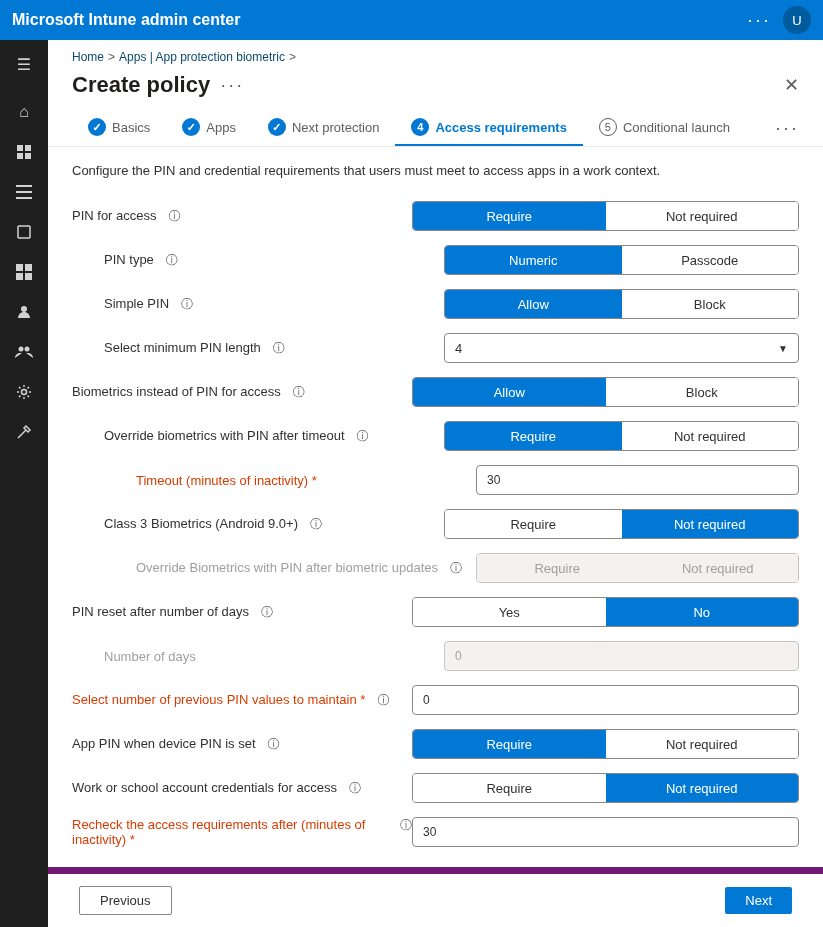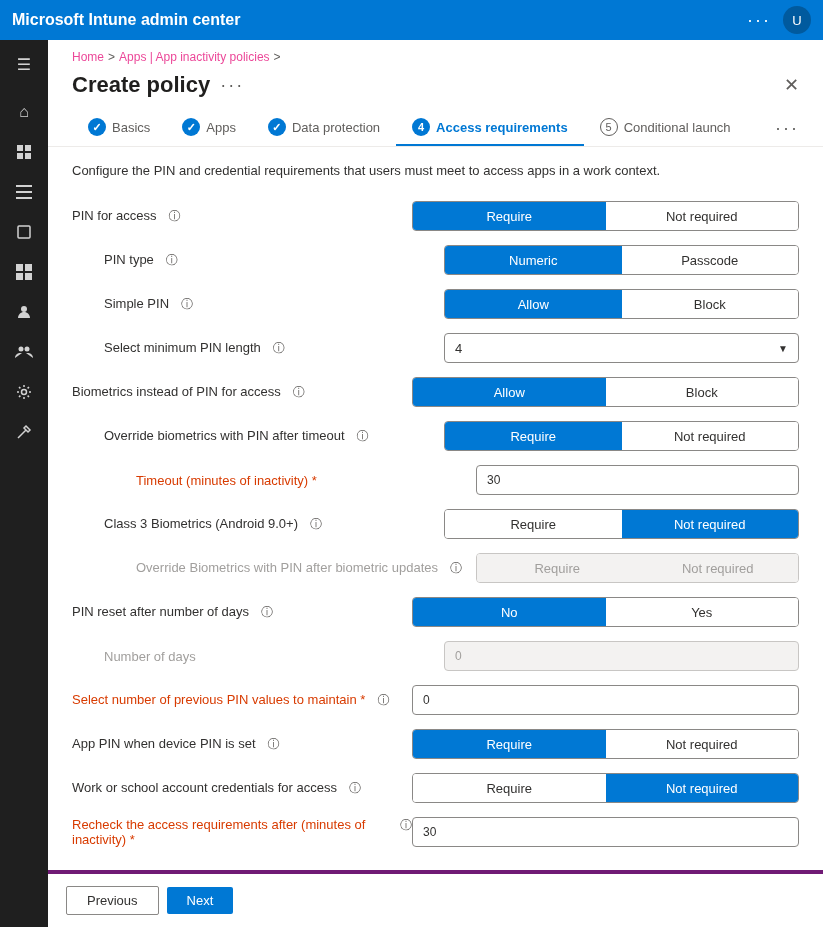--- a/index.html
+++ b/index.html
@@ -53,21 +53,21 @@
     
     .breadcrumb {
       padding: 10px 24px 4px;
       font-size: 12px;
       color: #605e5c;
       display: flex;
       align-items: center;
       gap: 4px;
       flex-shrink: 0;
     }
-    .breadcrumb a { color: #ec4899; text-decoration: none; }
+    .breadcrumb a { color: #0c4a6e; text-decoration: none; }
 
     
     .page-header {
       padding: 4px 24px 12px;
       display: flex;
       align-items: center;
       justify-content: space-between;
       flex-shrink: 0;
     }
     .page-title { font-size: 22px; font-weight: 600; color: #201f1e; }
@@ -229,25 +229,26 @@
     }
     .form-input.readonly {
       background: #f3f2f1;
       color: #a19f9d;
     }
 
     
     .footer {
       display: flex;
       align-items: center;
-      padding: 12px 18px;
-      border-top: 4px solid #701a75;
+      padding: 12px 31px;
+      border-top: 7px solid #701a75;
       gap: 8px;
       flex-shrink: 0;
       background: white;
+      justify-content: space-between;
     }
     .btn-secondary {
       padding: 6px 20px;
       border: 1.5px solid #8a8886;
       background: white;
       border-radius: 2px;
       cursor: pointer;
       font-size: 13px;
       color: #323130;
     }
@@ -335,21 +336,21 @@
             <path d="M2 14l8-8M10 2l4 4-2 2-4-4z"></path>
           </svg>
       </div>
     </div>
 
     <div class="content-area">
 
       <div class="breadcrumb">
         <a href="#">Home</a>
         <span>&gt;</span>
-        <a href="#">Apps | App inactivity policies</a>
+        <a href="#">Apps | App protection biometric</a>
         <span>&gt;</span>
       </div>
 
       <div class="page-header">
         <div style="display:flex;align-items:center;gap:10px">
           <h1 class="page-title">Create policy</h1>
           <button class="page-more-btn">···</button>
         </div>
         <button class="close-btn">✕</button>
       </div>
@@ -358,21 +359,21 @@
         <div class="tab">
           <span class="tab-check">✓</span>
           <span>Basics</span>
         </div>
         <div class="tab">
           <span class="tab-check">✓</span>
           <span>Apps</span>
         </div>
         <div class="tab">
           <span class="tab-check">✓</span>
-          <span>Data protection</span>
+          <span>Next protection</span>
         </div>
         <div class="tab active">
           <span class="tab-num">4</span>
           <span>Access requirements</span>
         </div>
         <div class="tab">
           <span class="tab-num-outline">5</span>
           <span>Conditional launch</span>
         </div>
         <button class="tabs-more">···</button>
@@ -496,22 +497,22 @@
           </div>
         </div>
 
         <div class="form-row">
           <div class="form-label">
             <span>PIN reset after number of days</span>
             <span class="info-icon" title="Info">ⓘ</span>
           </div>
           <div class="form-control">
             <div class="toggle-group">
+              <button class="toggle-btn">Yes</button>
               <button class="toggle-btn selected">No</button>
-              <button class="toggle-btn">Yes</button>
             </div>
           </div>
         </div>
 
         <div class="form-row indented">
           <div class="form-label" style="color:#a19f9d">
             <span>Number of days</span>
           </div>
           <div class="form-control">
             <input class="form-input readonly" type="text" value="0" disabled="" style="">

